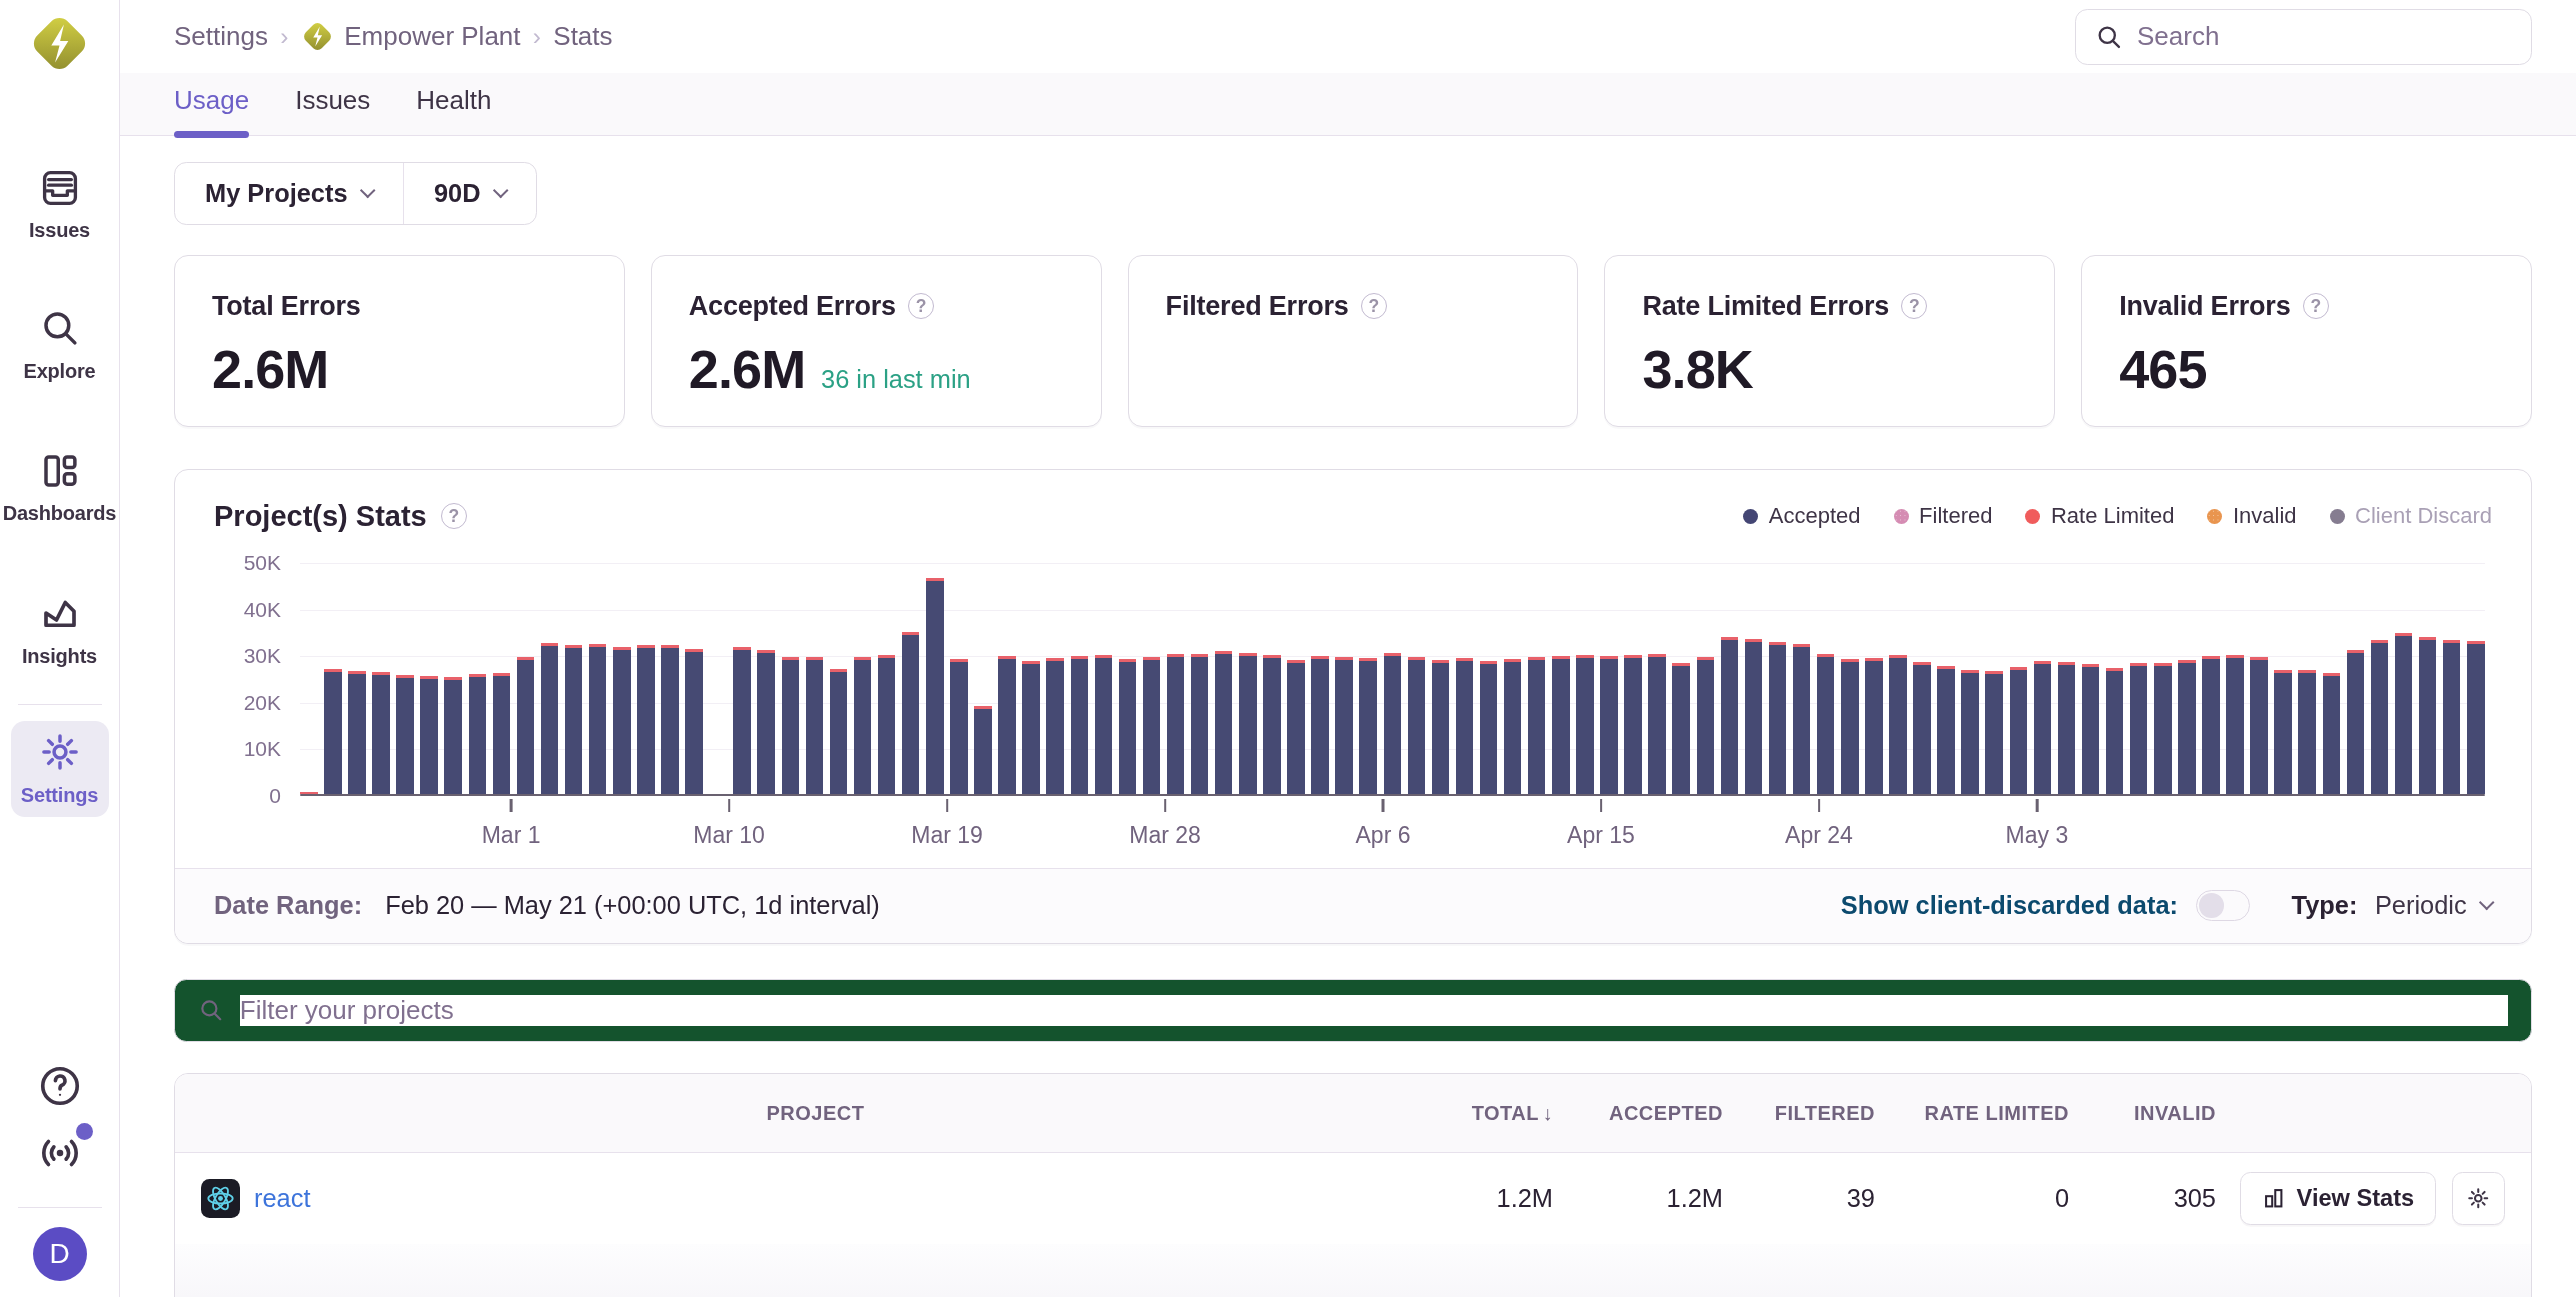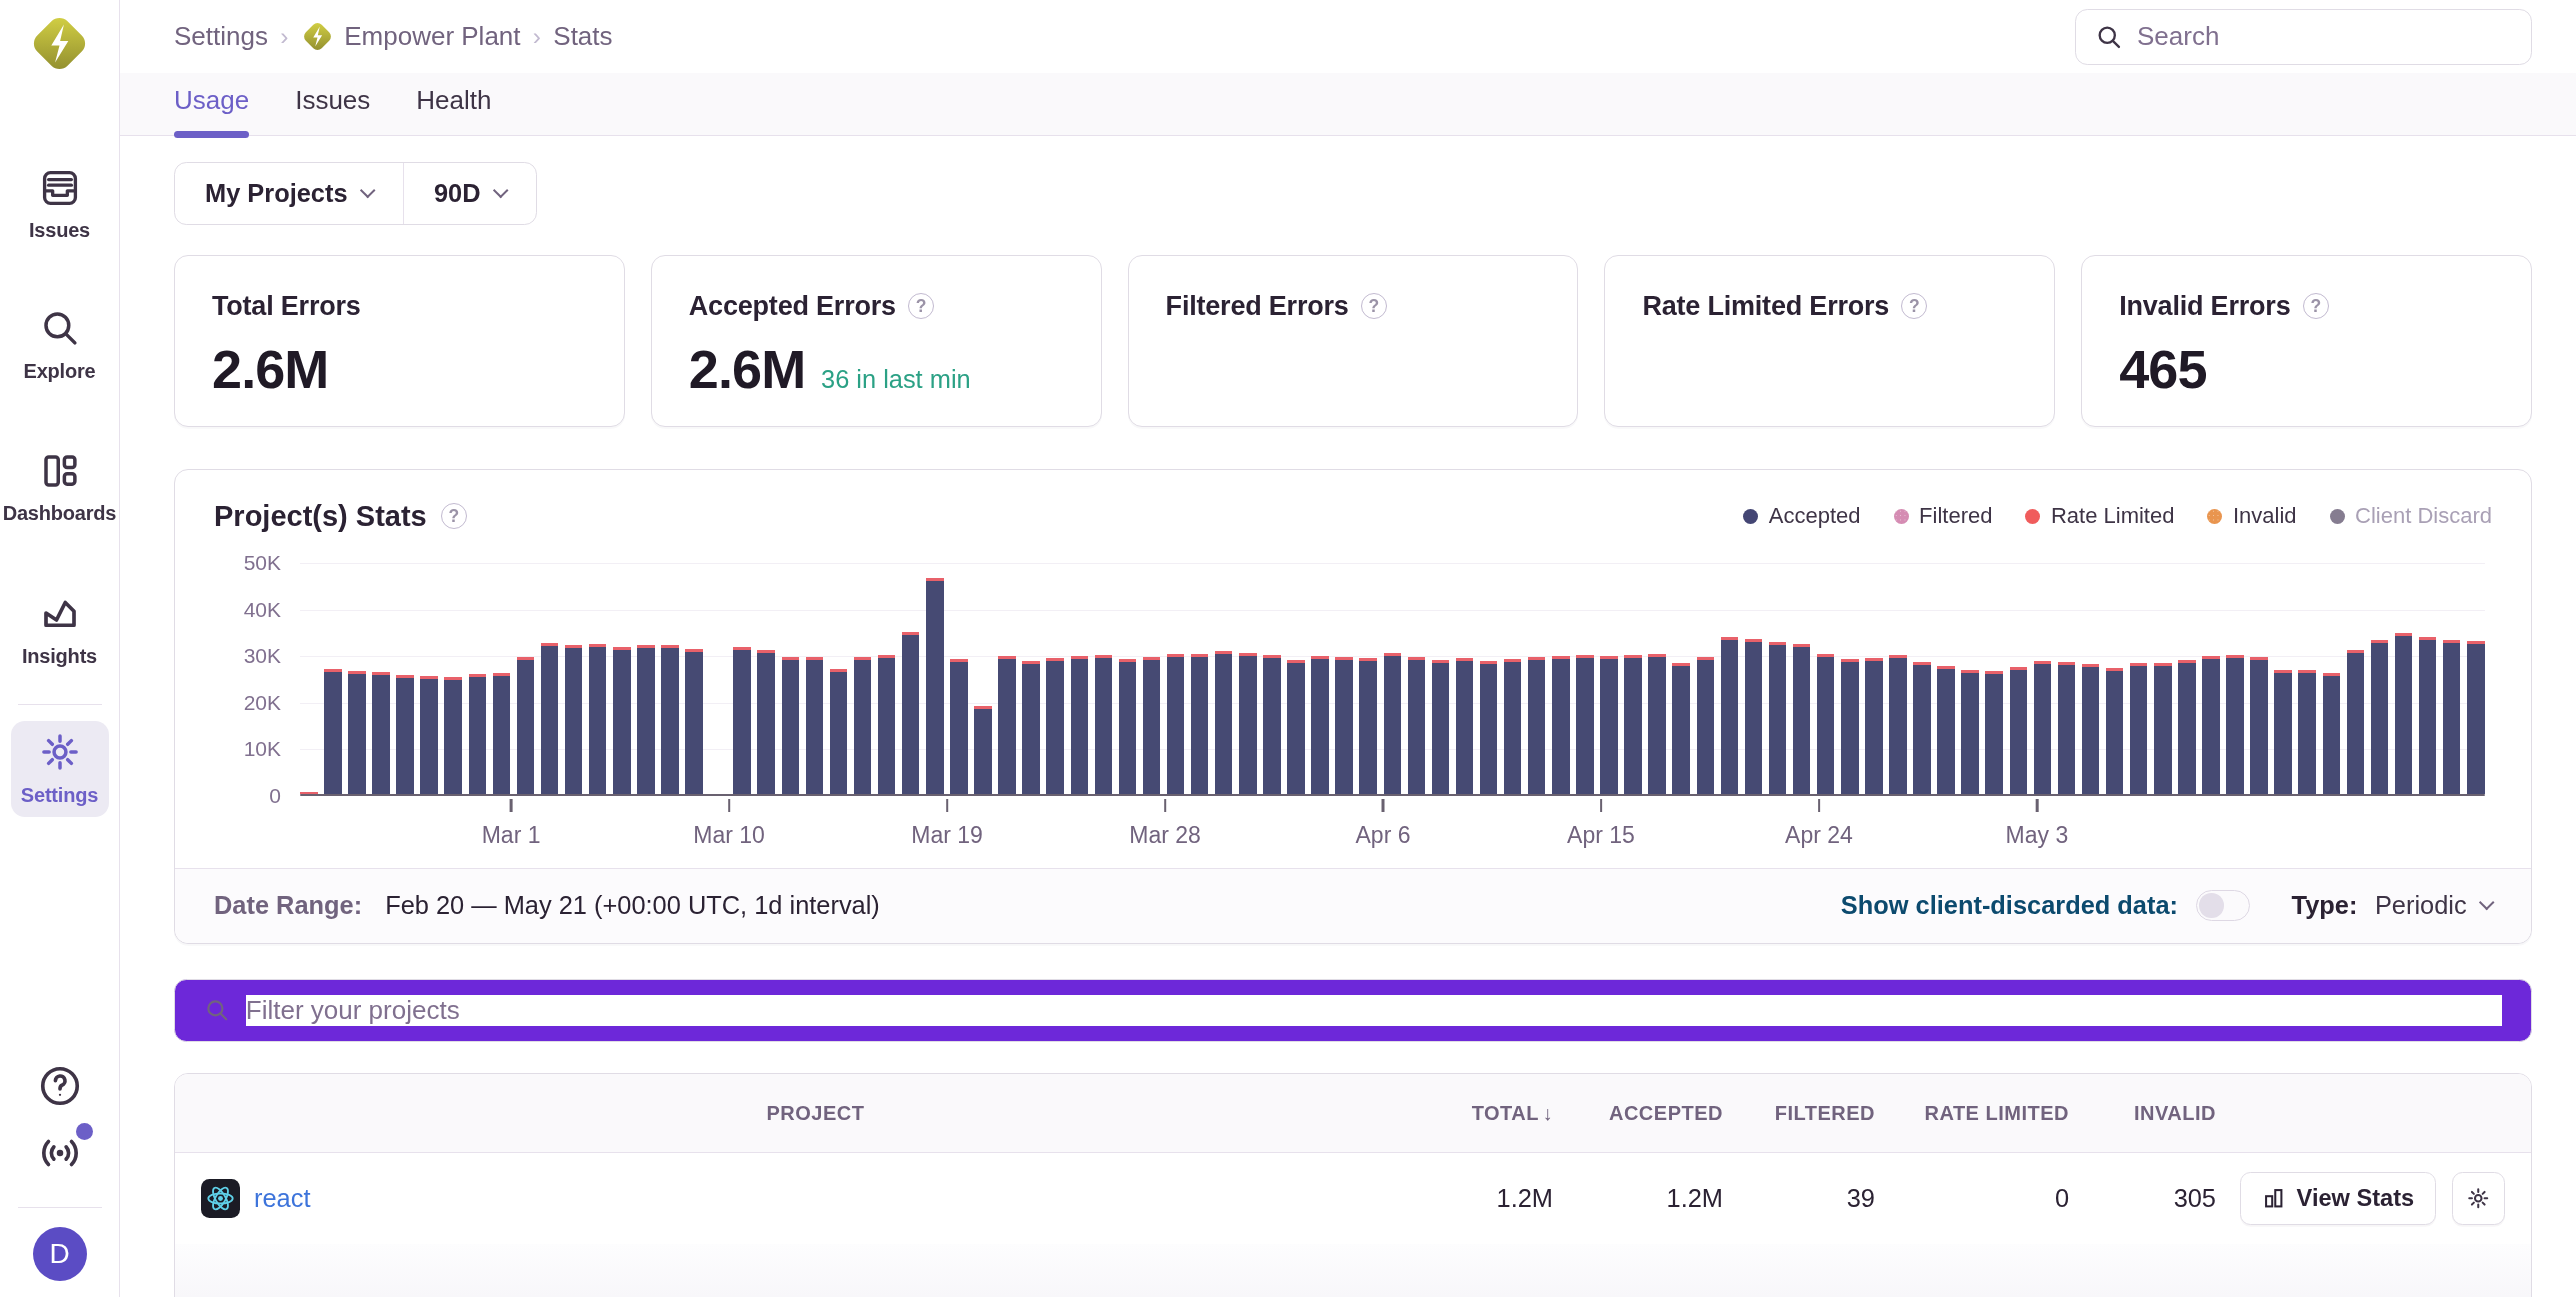--- a/index.html
+++ b/index.html
@@ -103,21 +103,21 @@
   .foot-label{ color:#71637E; font-weight:700; }
   .foot-value{ color:#2B2233; }
   .foot-right{ display:flex; align-items:center; gap:17.5px; font-size:25.4px; }
   .toggle-label{ font-weight:700; color:#0c4a6e; }
   .toggle{ width:54px; height:31.5px; border:0.9px solid #DED8E4; background:#FBFAFC; border-radius:17.5px; position:relative; cursor:pointer; margin-right:24.5px;}
   .toggle .knob{ position:absolute; left:2.6px; top:2.6px; width:24.5px; height:24.5px; border-radius:50%; background:#E3DEE9; }
   .type-label{ font-weight:700; color:#2B2233; }
   .type-value{ color:#3E3446; cursor:pointer; display:flex; align-items:center;}
 
   
-  .proj-filter{ height:63px; border:0.9px solid #E0DCE5; border-radius:12.3px; background:#6d28d9; display:flex; align-items:center; padding:0 29px; margin-bottom:31.5px;}
+  .proj-filter{ height:63px; border:0.9px solid #E0DCE5; border-radius:12.3px; background:#14532d; display:flex; align-items:center; padding:0 23px; margin-bottom:31.5px;}
   .proj-filter svg{ width:26px; height:26px; margin-right:15.8px; flex:0 0 auto;}
   .proj-filter input{ border:none; outline:none; width:100%; font-size:26px; color:#2B2233; font-family:inherit;}
   .proj-filter input::placeholder{ color:#80708F; }
 
   
   .table{ border:0.9px solid #E0DCE5; border-radius:14px 14px 0 0; overflow:hidden; background:#fff;}
   .trow{ display:grid; grid-template-columns:1fr 123px 170px 152px 194px 147px 289px; align-items:center; padding:0 26px; }
   .thead{ background:#FAF9FB; border-bottom:0.9px solid #E7E1EC; height:79px; }
   .th{ font-size:20px; font-weight:700; color:#71637E; letter-spacing:0.5px;text-align:center; }
   .th.num, .td.num{ text-align:right; }
@@ -291,20 +291,23 @@
         <div class="card-title-row">
           <span class="card-title">Filtered Errors</span>
           <span class="help-ic">?</span>
         </div>
       </div>
       <div class="card">
         <div class="card-title-row">
           <span class="card-title">Rate Limited Errors</span>
           <span class="help-ic">?</span>
         </div>
+        <div class="card-value-row">
+            <span class="card-value">3.8K</span>
+          </div>
       </div>
       <div class="card">
         <div class="card-title-row">
           <span class="card-title">Invalid Errors</span>
           <span class="help-ic">?</span>
         </div>
         <div class="card-value-row">
             <span class="card-value">465</span>
           </div>
       </div>

